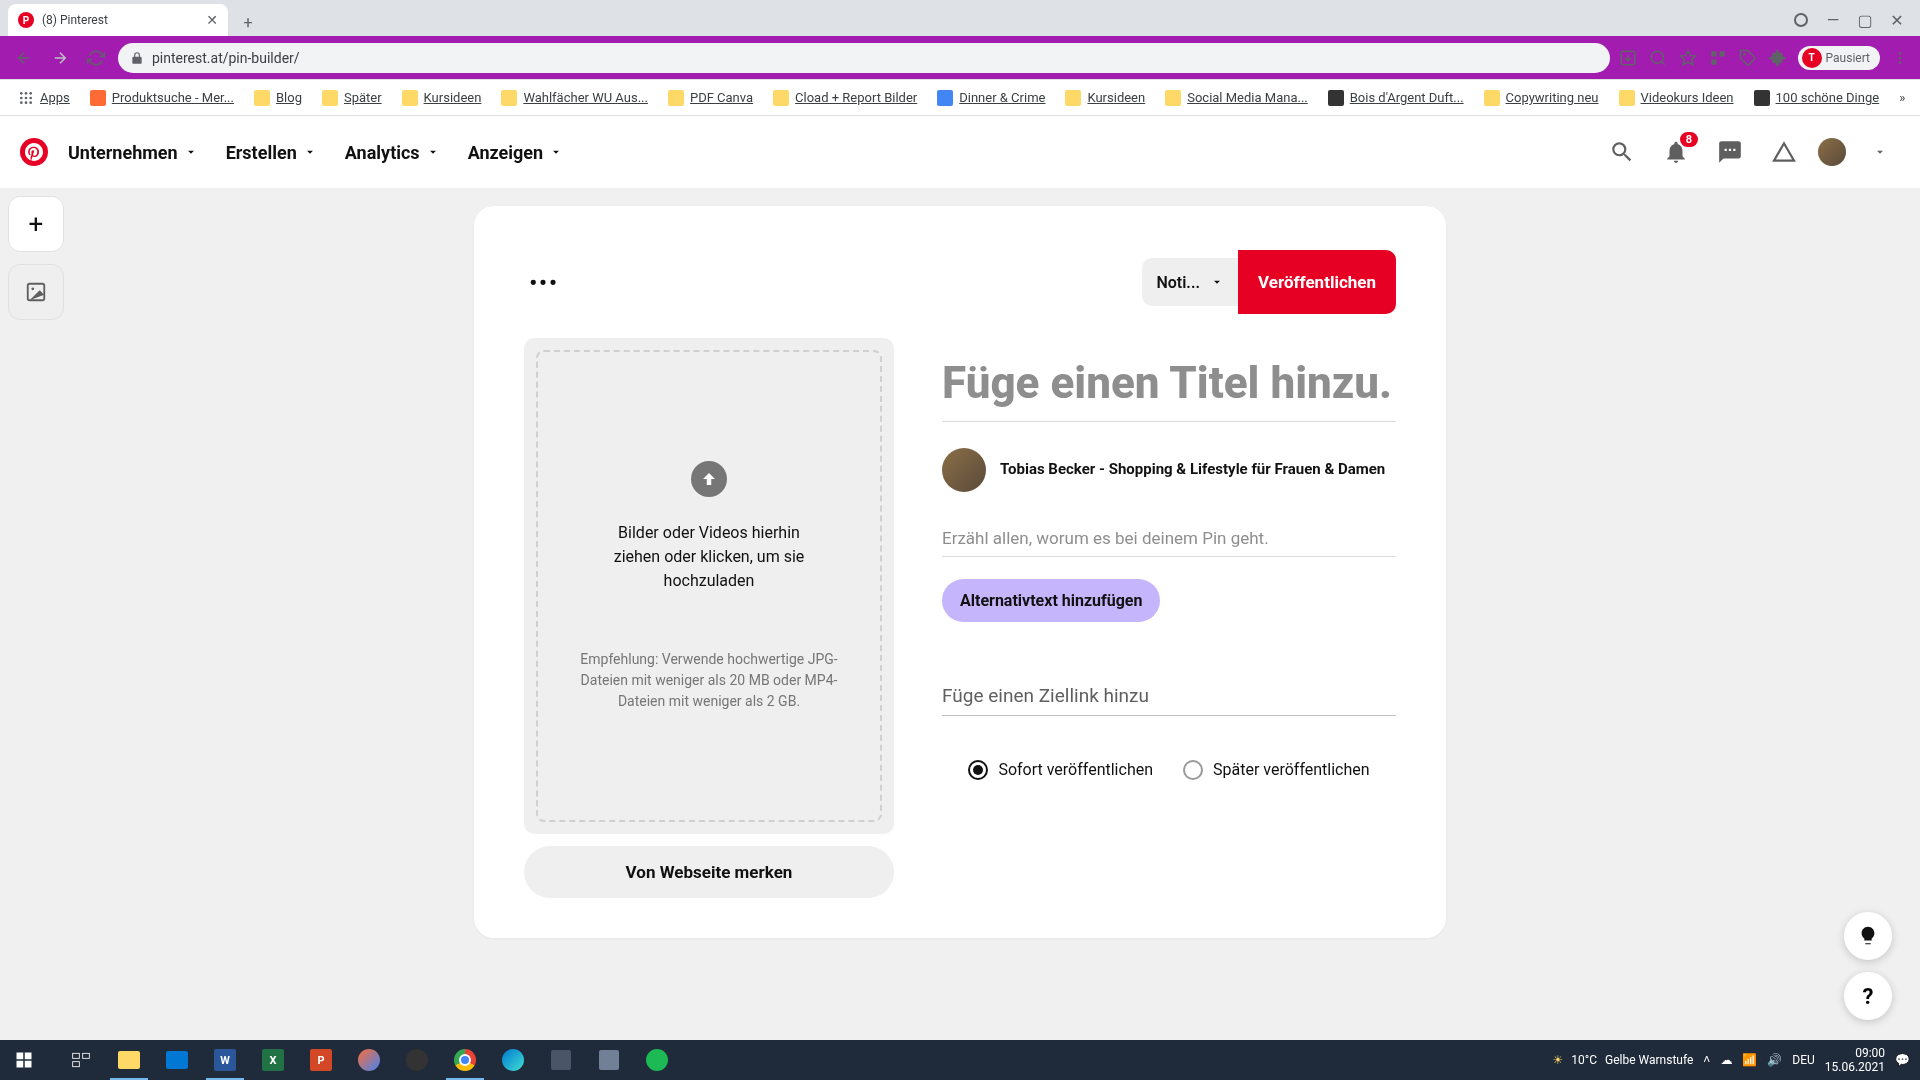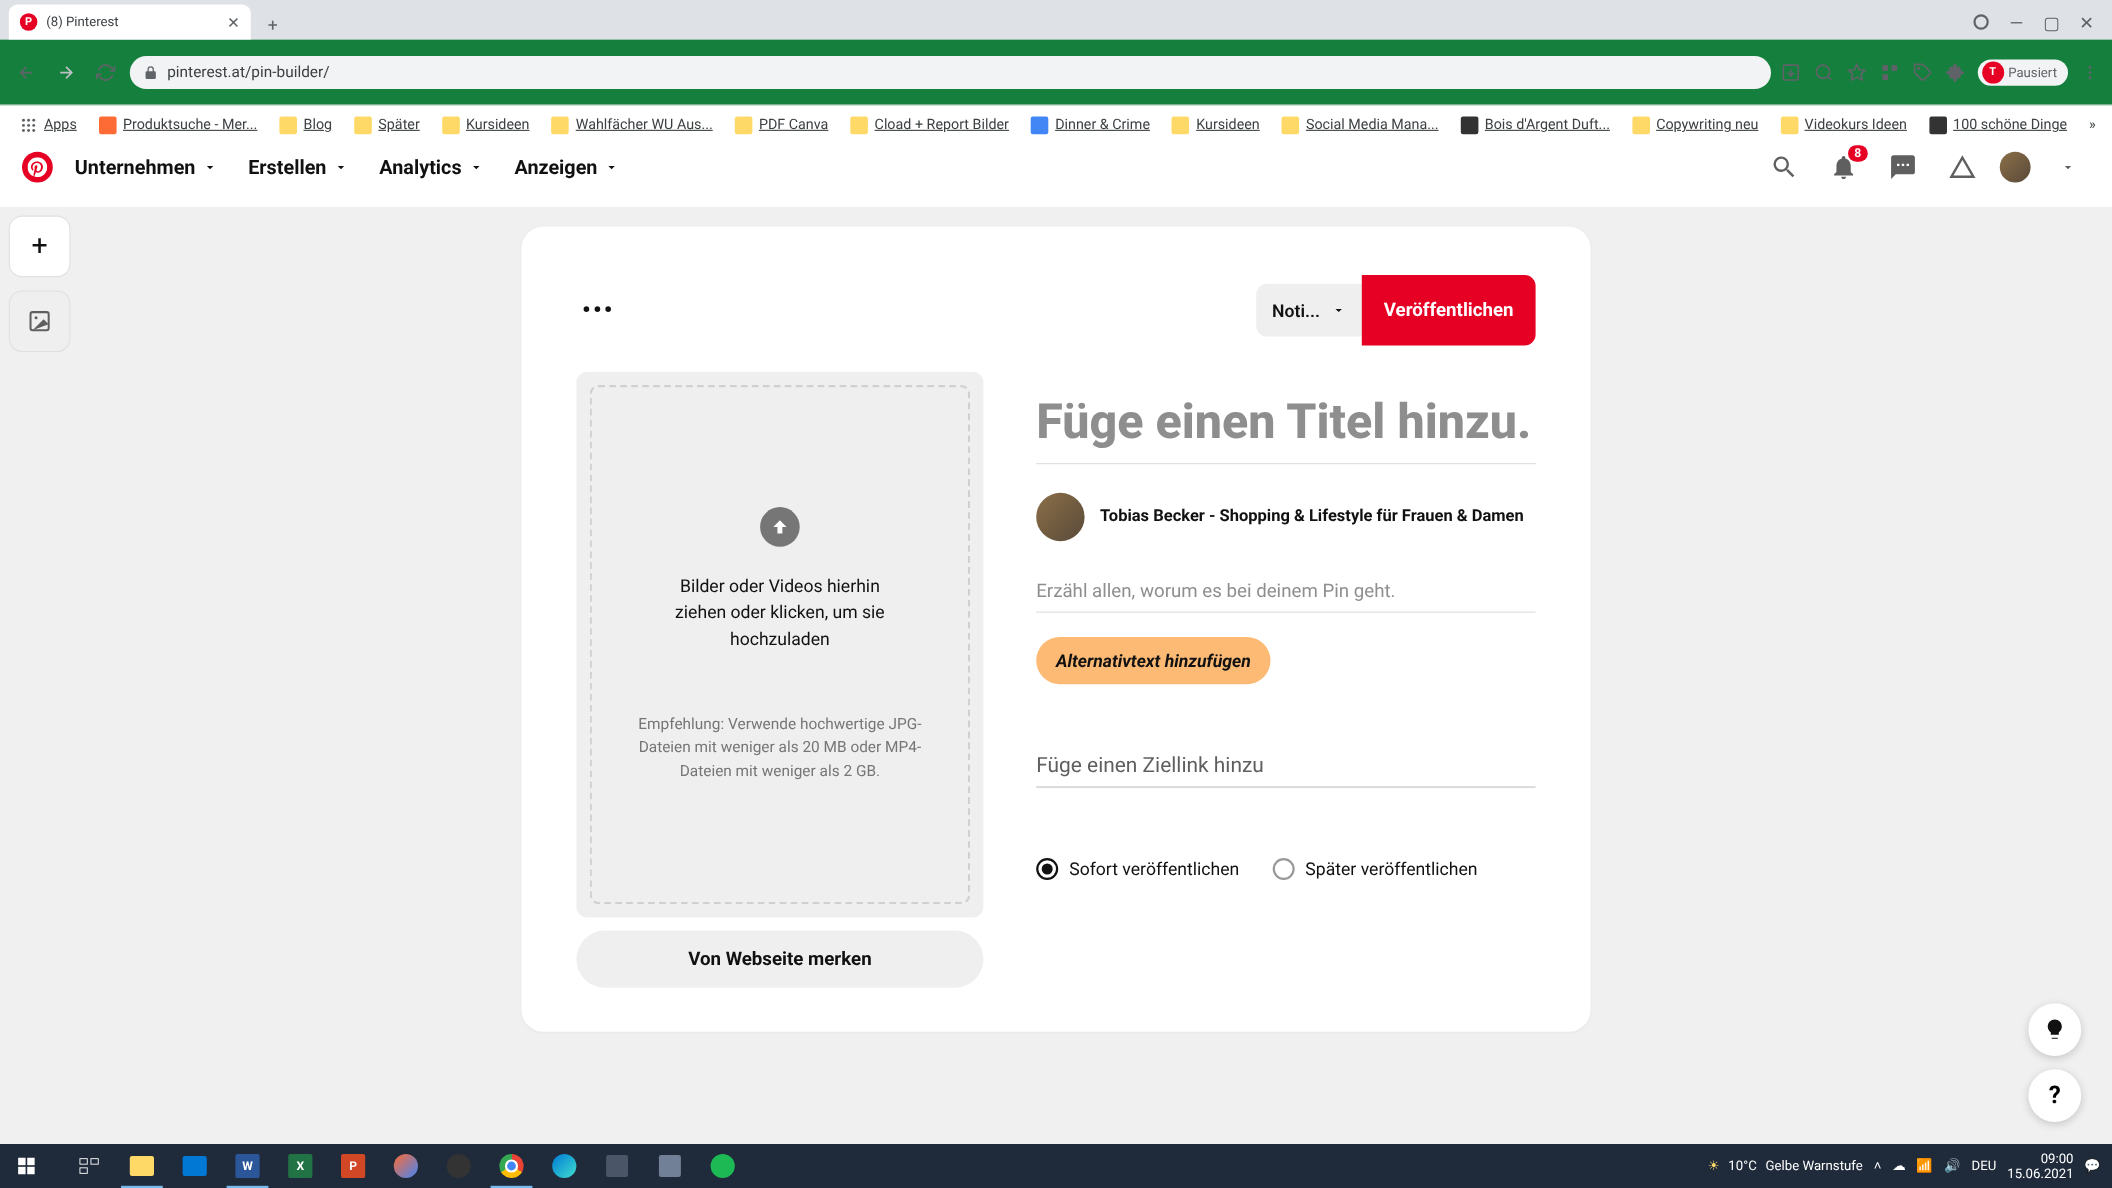--- a/index.html
+++ b/index.html
@@ -9,21 +9,21 @@
 .browser-top { height: 116px; background: #fff; }
 .tab-bar { height: 36px; background: #dee1e6; display: flex; align-items: flex-end; padding-left: 8px; }
 .tab { background: #fff; height: 32px; min-width: 220px; border-radius: 8px 8px 0 0; display: flex; align-items: center; padding: 0 10px; gap: 8px; font-size: 12px; color: #3c4043; }
 .tab-favicon { width: 16px; height: 16px; background: #e60023; border-radius: 50%; display: flex; align-items: center; justify-content: center; color: #fff; font-size: 10px; font-weight: bold; }
 .tab-close { margin-left: auto; font-size: 14px; color: #5f6368; cursor: pointer; }
 .new-tab { width: 28px; height: 28px; display: flex; align-items: center; justify-content: center; color: #5f6368; font-size: 16px; margin-left: 6px; cursor: pointer; }
 .window-controls { margin-left: auto; display: flex; gap: 18px; padding: 0 16px; align-items: center; height: 32px; }
 .win-btn { width: 14px; height: 14px; display: flex; align-items: center; justify-content: center; color: #5f6368; cursor: pointer; }
 .win-dot { width: 14px; height: 14px; border: 2px solid #5f6368; border-radius: 50%; }
 
-.addr-bar { height: 60px; background: #15803d; display: flex; align-items: center; padding: 0 10px; gap: 8px; border-bottom: 1px solid #e0e0e0; }
+.addr-bar { height: 44px; background: #a21caf; display: flex; align-items: center; padding: 0 10px; gap: 8px; border-bottom: 1px solid #e0e0e0; }
 .nav-icon { width: 28px; height: 28px; display: flex; align-items: center; justify-content: center; color: #5f6368; border-radius: 50%; cursor: pointer; }
 .nav-icon.disabled { color: #bdc1c6; }
 .url-box { flex: 1; height: 30px; background: #f1f3f4; border-radius: 15px; display: flex; align-items: center; padding: 0 12px; gap: 8px; font-size: 14px; color: #3c4043; }
 .addr-right { display: flex; align-items: center; gap: 10px; }
 .addr-icon { width: 20px; height: 20px; display: flex; align-items: center; justify-content: center; color: #5f6368; cursor: pointer; }
 .profile-pill { display: flex; align-items: center; gap: 4px; background: #f1f3f4; border-radius: 14px; padding: 2px 10px 2px 4px; font-size: 12px; color: #5f6368; cursor: pointer; }
 .profile-av { width: 20px; height: 20px; background: #e60023; border-radius: 50%; color: #fff; font-size: 10px; display: flex; align-items: center; justify-content: center; font-weight: bold; }
 
 .bookmarks-bar { height: 36px; background: #fff; display: flex; align-items: center; padding: 0 10px; gap: 4px; border-bottom: 1px solid #e0e0e0; font-size: 13px; }
 .bm-item { display: flex; align-items: center; gap: 6px; padding: 4px 8px; color: #3c4043; cursor: pointer; border-radius: 4px; white-space: nowrap; text-decoration: underline; }
@@ -67,24 +67,24 @@
 .from-web-btn { width: 100%; height: 52px; margin-top: 12px; background: #efefef; border: none; border-radius: 26px; font-size: 17px; font-weight: 700; color: #111; cursor: pointer; }
 
 .form-col { flex: 1; padding-top: 14px; }
 .title-input { width: 100%; border: none; border-bottom: 1px solid #ddd; font-size: 44px; font-weight: 800; color: #999; padding: 6px 0 12px; outline: none; line-height: 1.15; }
 .title-input::placeholder { color: #8e8e8e; }
 .profile-row { display: flex; align-items: center; gap: 14px; margin-top: 26px; margin-bottom: 28px; text-align: center; }
 .profile-pic { width: 44px; height: 44px; border-radius: 50%; background: linear-gradient(135deg, #8b6f47, #5a4a3a); flex-shrink: 0; }
 .profile-name { font-size: 15px; font-weight: 700; color: #111; line-height: 1.4; }
 .desc-input { width: 100%; border: none; border-bottom: 1px solid #ddd; font-size: 17px; color: #999; padding: 8px 0; outline: none; }
 .desc-input::placeholder { color: #8e8e8e; }
-.alt-btn { margin-top: 22px; background: #fdba74; border: none; border-radius: 22px; padding: 12px 18px; font-size: 16px; font-weight: 700; color: #111; cursor: pointer; font-style: italic; }
+.alt-btn { margin-top: 22px; background: #c4b5fd; border: none; border-radius: 22px; padding: 12px 18px; font-size: 16px; font-weight: 700; color: #111; cursor: pointer; }
 .link-input { width: 100%; border: none; border-bottom: 1px solid #c0c0c0; font-size: 19px; color: #999; padding: 8px 0; outline: none; margin-top: 54px; }
 .link-input::placeholder { color: #5f5f5f; }
-.radio-row { display: flex; gap: 30px; margin-top: 64px; align-items: center; }
+.radio-row { display: flex; gap: 30px; margin-top: 44px; align-items: center; justify-content: center; }
 .radio-opt { display: flex; align-items: center; gap: 10px; font-size: 16px; color: #111; cursor: pointer; }
 .radio-circle { width: 20px; height: 20px; border: 2px solid #111; border-radius: 50%; display: flex; align-items: center; justify-content: center; }
 .radio-circle.filled .dot { width: 10px; height: 10px; background: #111; border-radius: 50%; }
 .radio-circle.empty { border-color: #999; }
 
 
 .float-btn { position: absolute; right: 28px; width: 48px; height: 48px; background: #fff; border-radius: 50%; box-shadow: 0 2px 8px rgba(0,0,0,0.18); display: flex; align-items: center; justify-content: center; cursor: pointer; font-size: 22px; }
 .float-help { bottom: 20px; font-weight: 700; }
 .float-bulb { bottom: 80px; }
 

